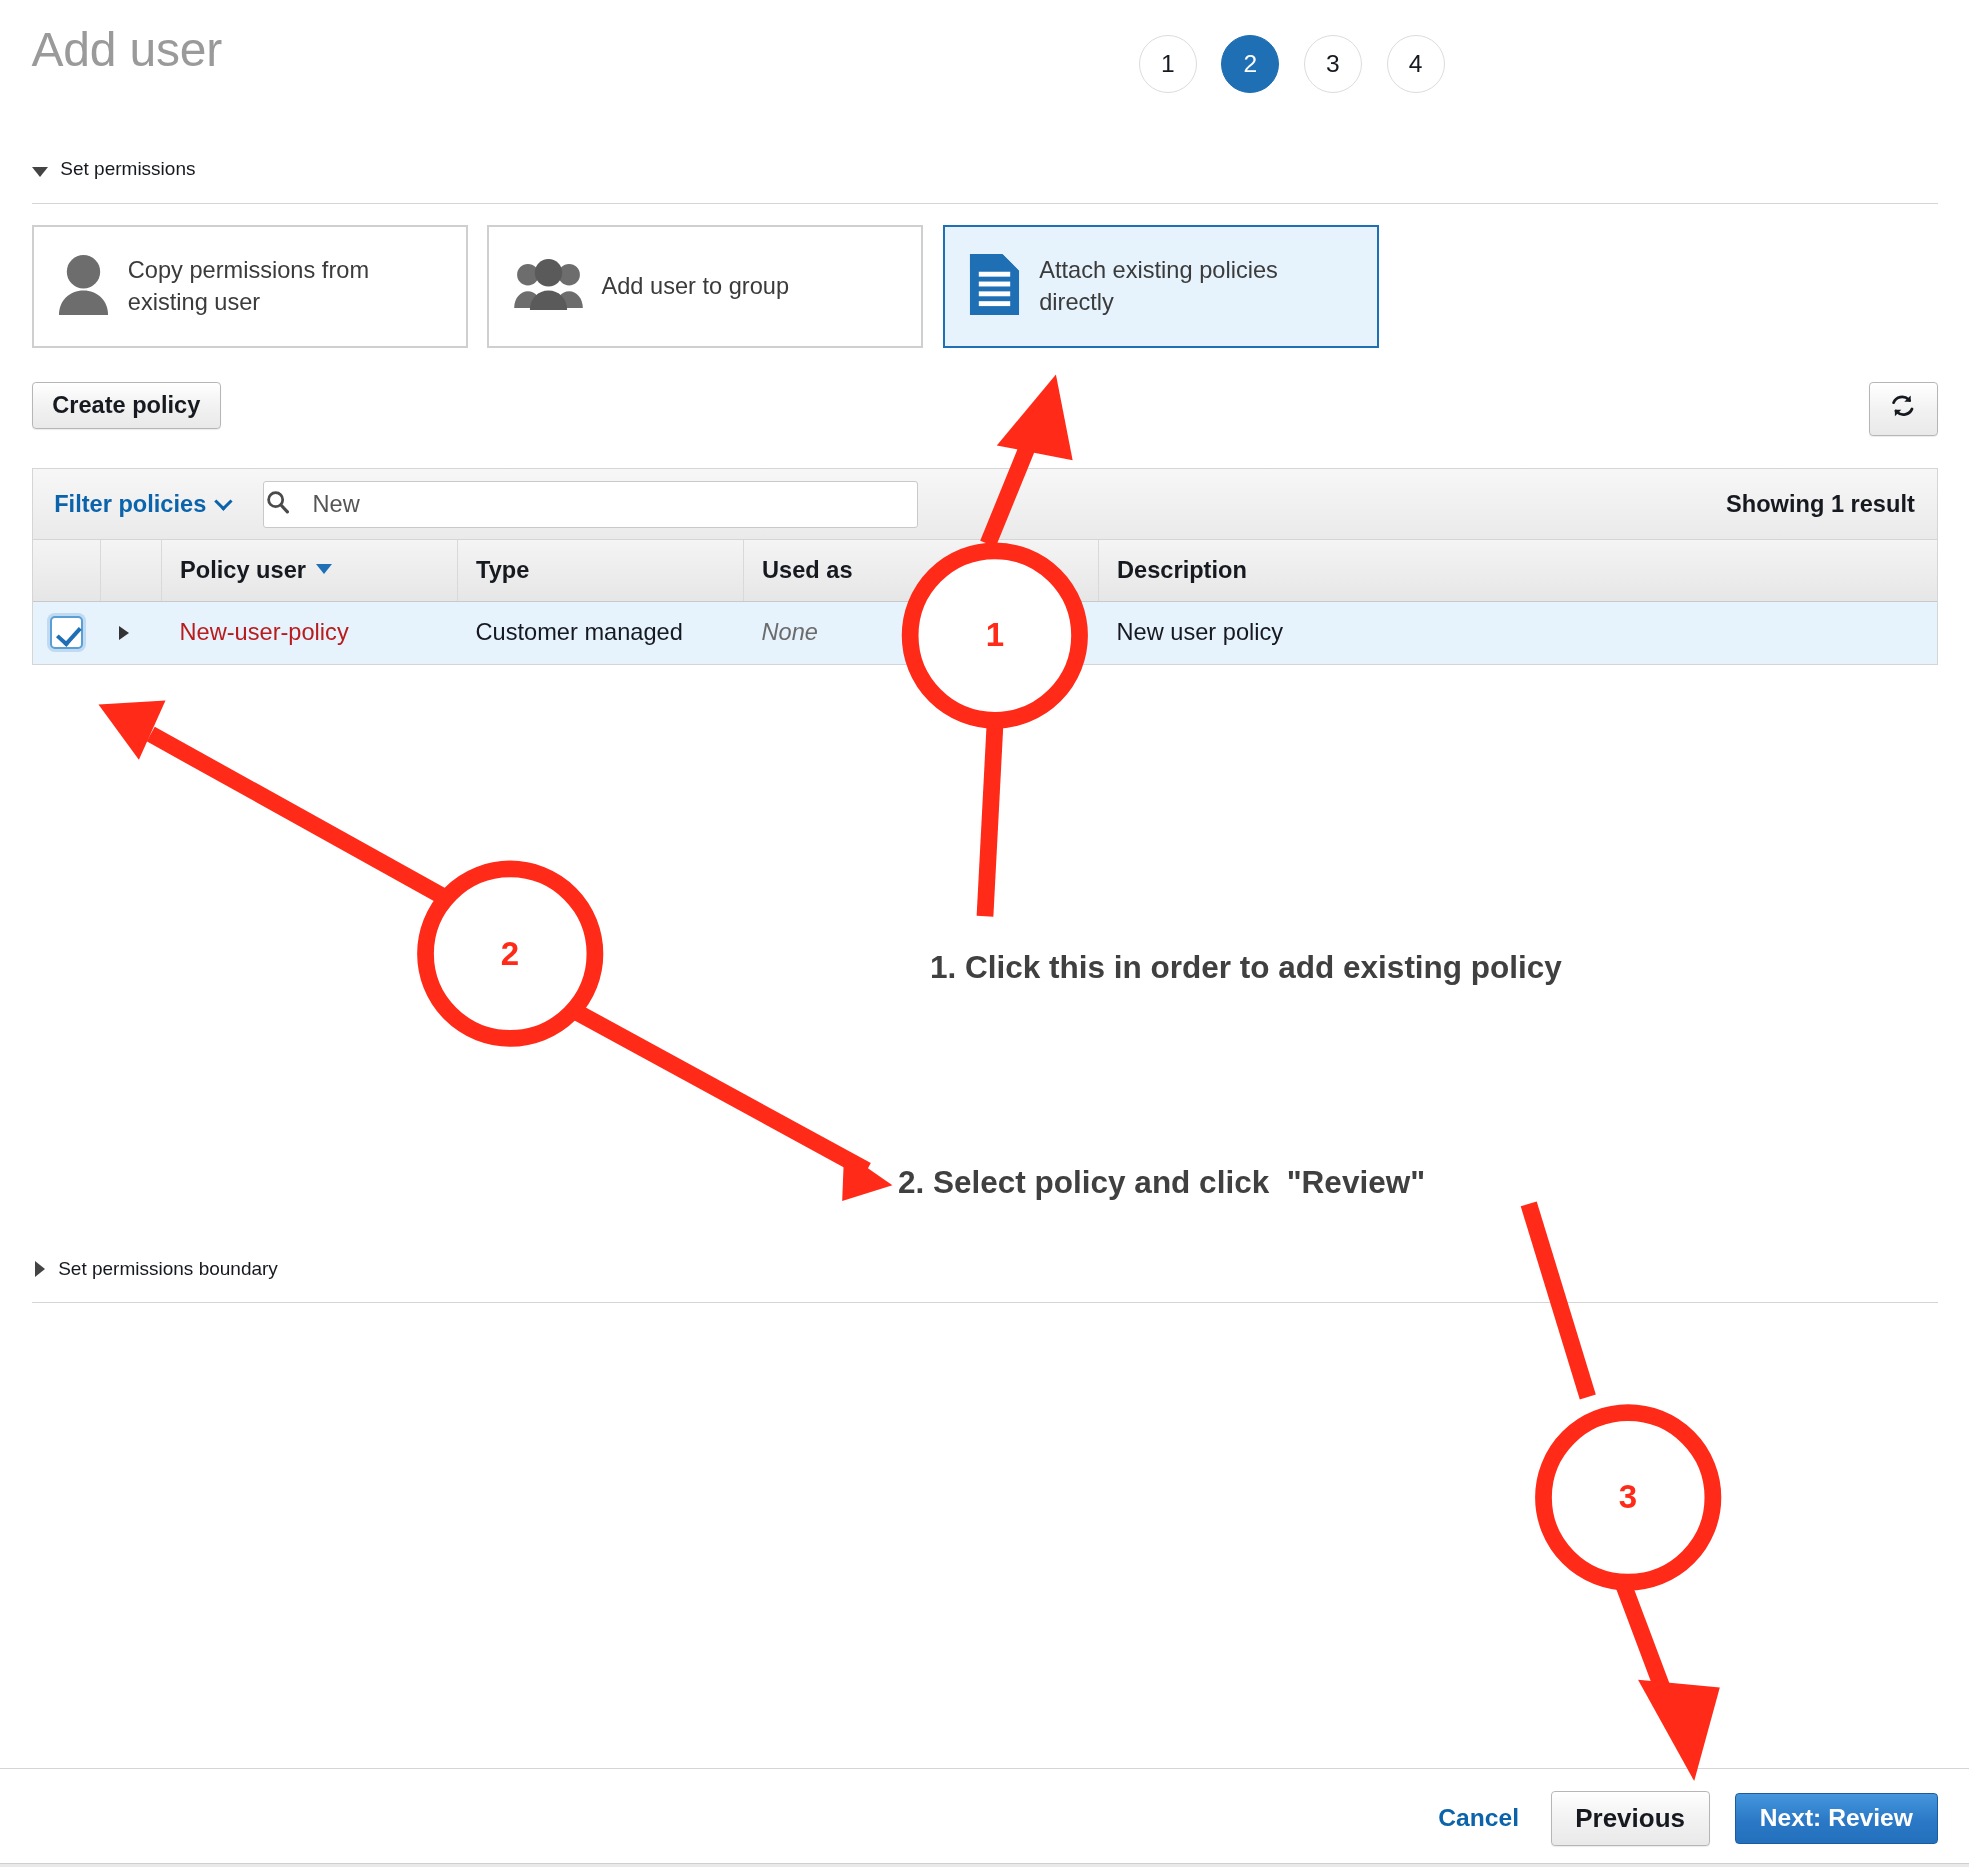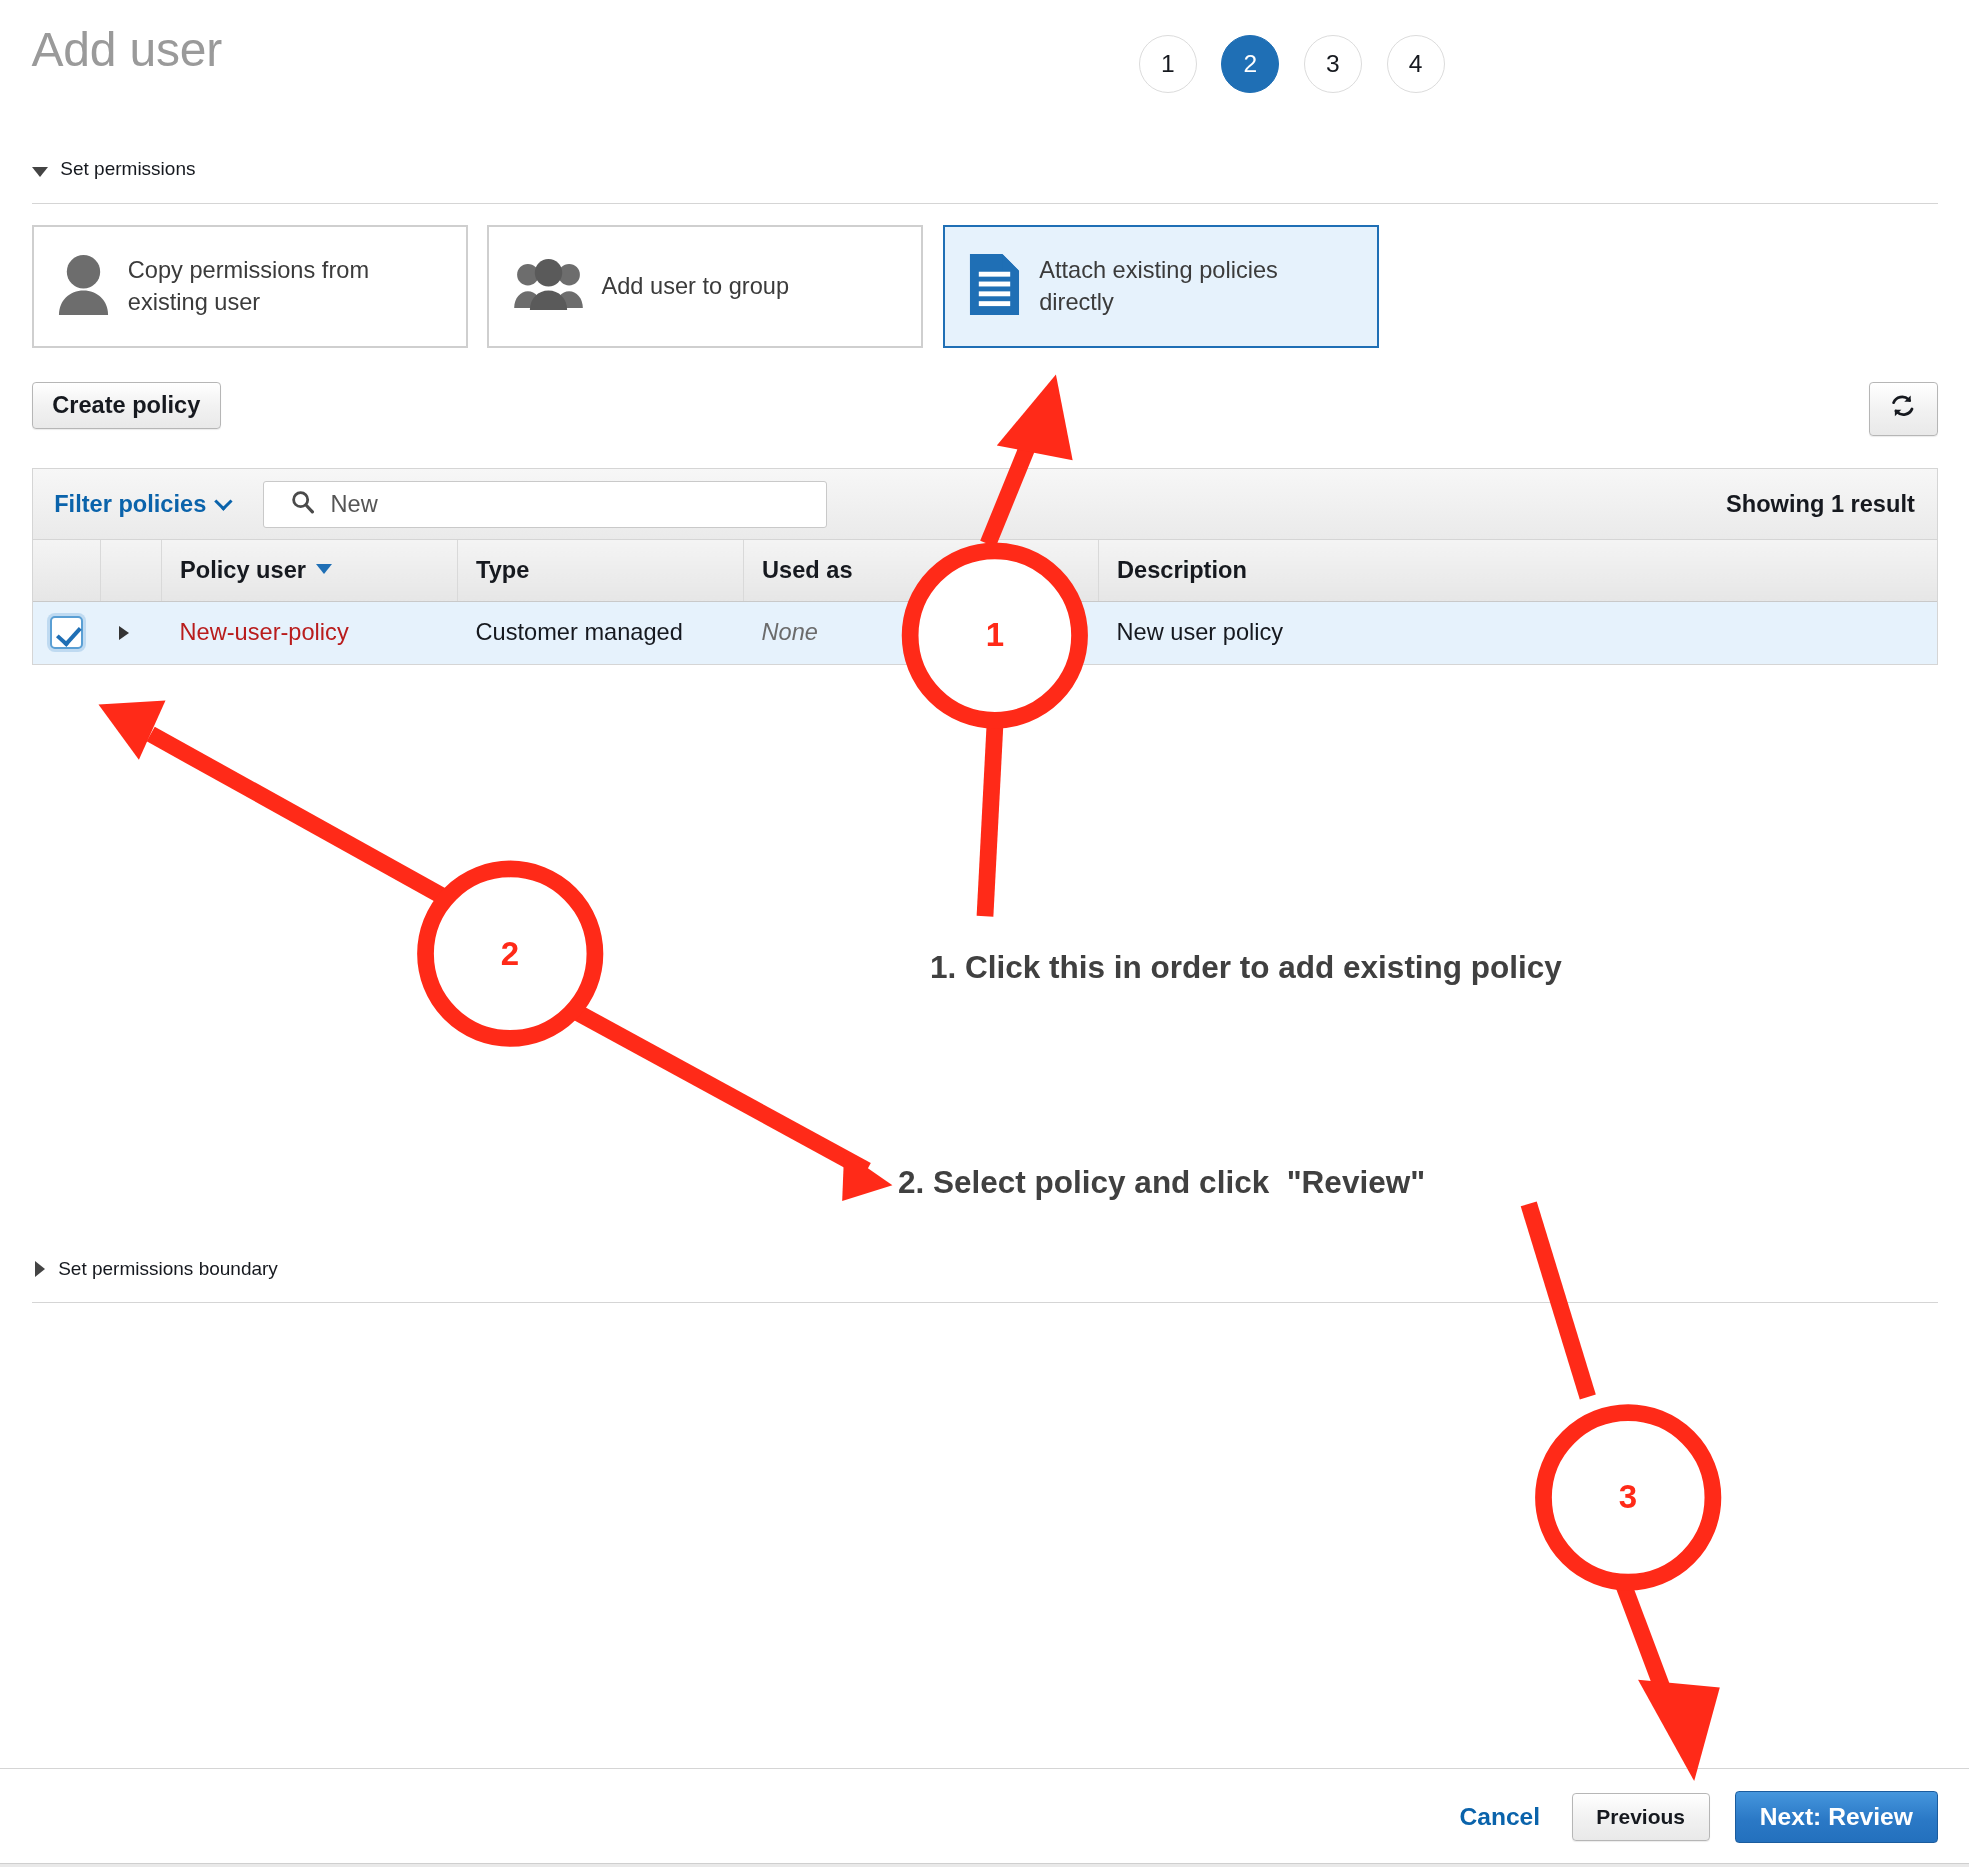--- a/index.html
+++ b/index.html
@@ -181,29 +181,29 @@
   }
   .chev-down {
     width: 12.8px; height: 12.8px;
     border-right: 3px solid #0a63ab;
     border-bottom: 3px solid #0a63ab;
     transform: rotate(45deg);
     margin-top: -5.9px;
   }
   .search-box {
     margin-left: 33px;
-    width: 564px;
+    width: 655px;
     height: 47px;
     background: #ffffff;
     border: 1px solid #c9c9c9;
     border-radius: 3px;
     display: flex;
     align-items: center;
-    padding: 0 26px;
-    gap: 13px;
+    padding: 0 1px;
+    gap: 20px;
   }
   .search-input {
     border: none;
     outline: none;
     font-family: "Liberation Sans", sans-serif;
     font-size: 23.6px;
     color: #555;
     background: transparent;
     width: 100%;
   }
@@ -314,21 +314,21 @@
     font-family: "Liberation Sans", sans-serif;
     font-size: 24.6px;
     font-weight: bold;
     color: #ffffff;
     background: linear-gradient(to bottom, #4596dd 0%, #2b79c6 55%, #2370bd 100%);
     border: 1px solid #1b5c9e;
     border-radius: 3.9px;
     padding: 10.8px 23.6px;
     cursor: pointer;
   }
-  #previous-btn { padding: 10.8px 23.6px; font-size: 21px; }
+  #previous-btn { padding: 10.8px 23.6px; font-size: 26px; }
 
   
   .anno-svg {
     position: absolute;
     left: 0; top: 0;
     width: 1969px; height: 1868px;
     pointer-events: none;
   }
   .anno-text {
     position: absolute;

